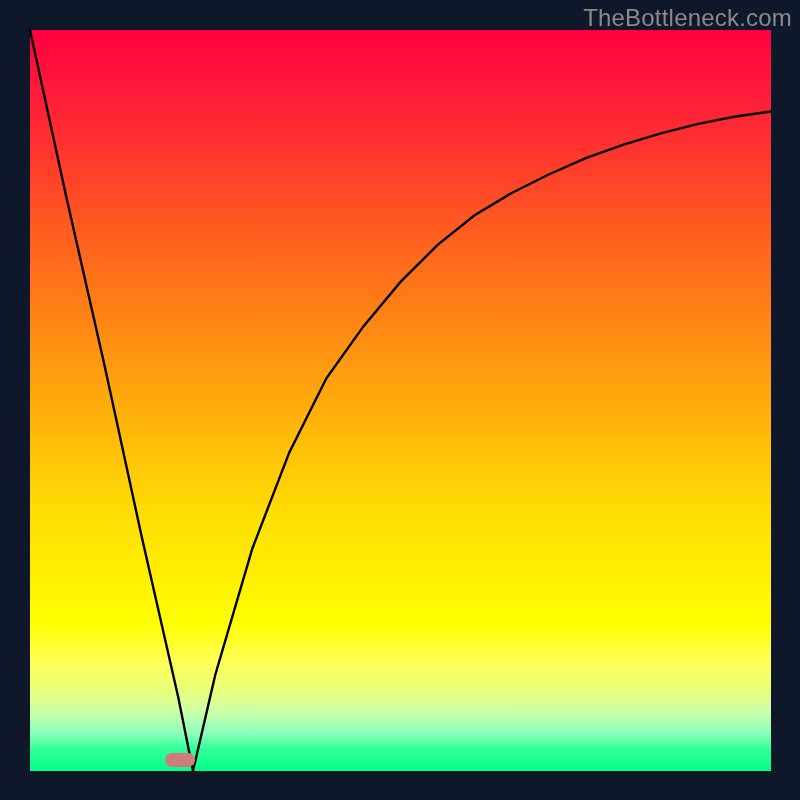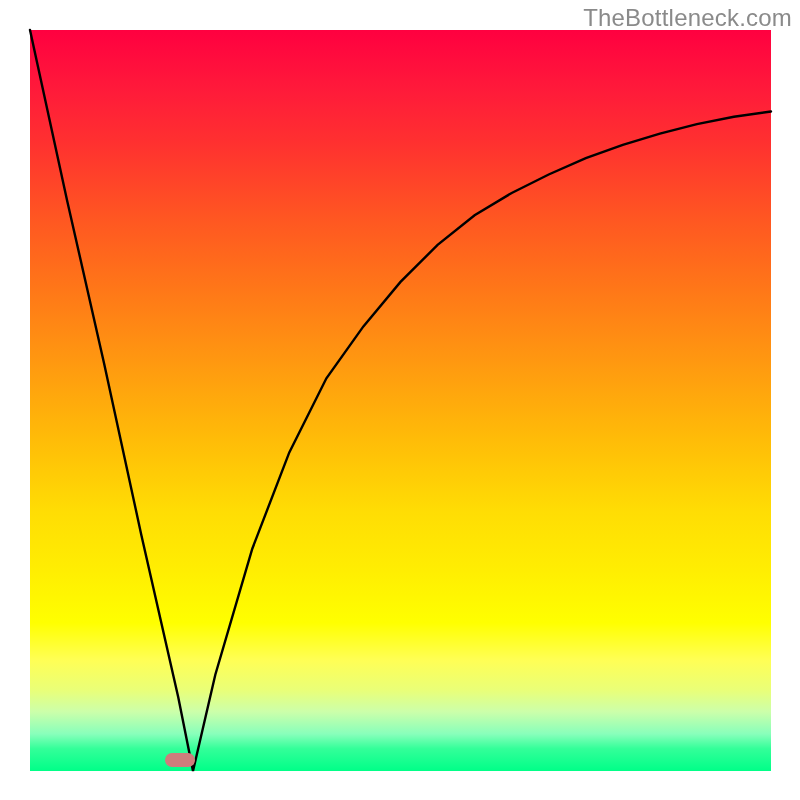--- a/index.html
+++ b/index.html
@@ -10,21 +10,21 @@
     background: #000;
     overflow: hidden;
     font-family: Arial, Helvetica, sans-serif;
   }
   .frame {
     position: absolute;
     top: 0;
     left: 0;
     width: 800px;
     height: 800px;
-    background: #ffffff;
+    background: #0f172a;
   }
   .plot {
     position: absolute;
     top: 30px;
     left: 30px;
     width: 741px;
     height: 741px;
     background: linear-gradient(
       to bottom,
       #ff0040 0%,

